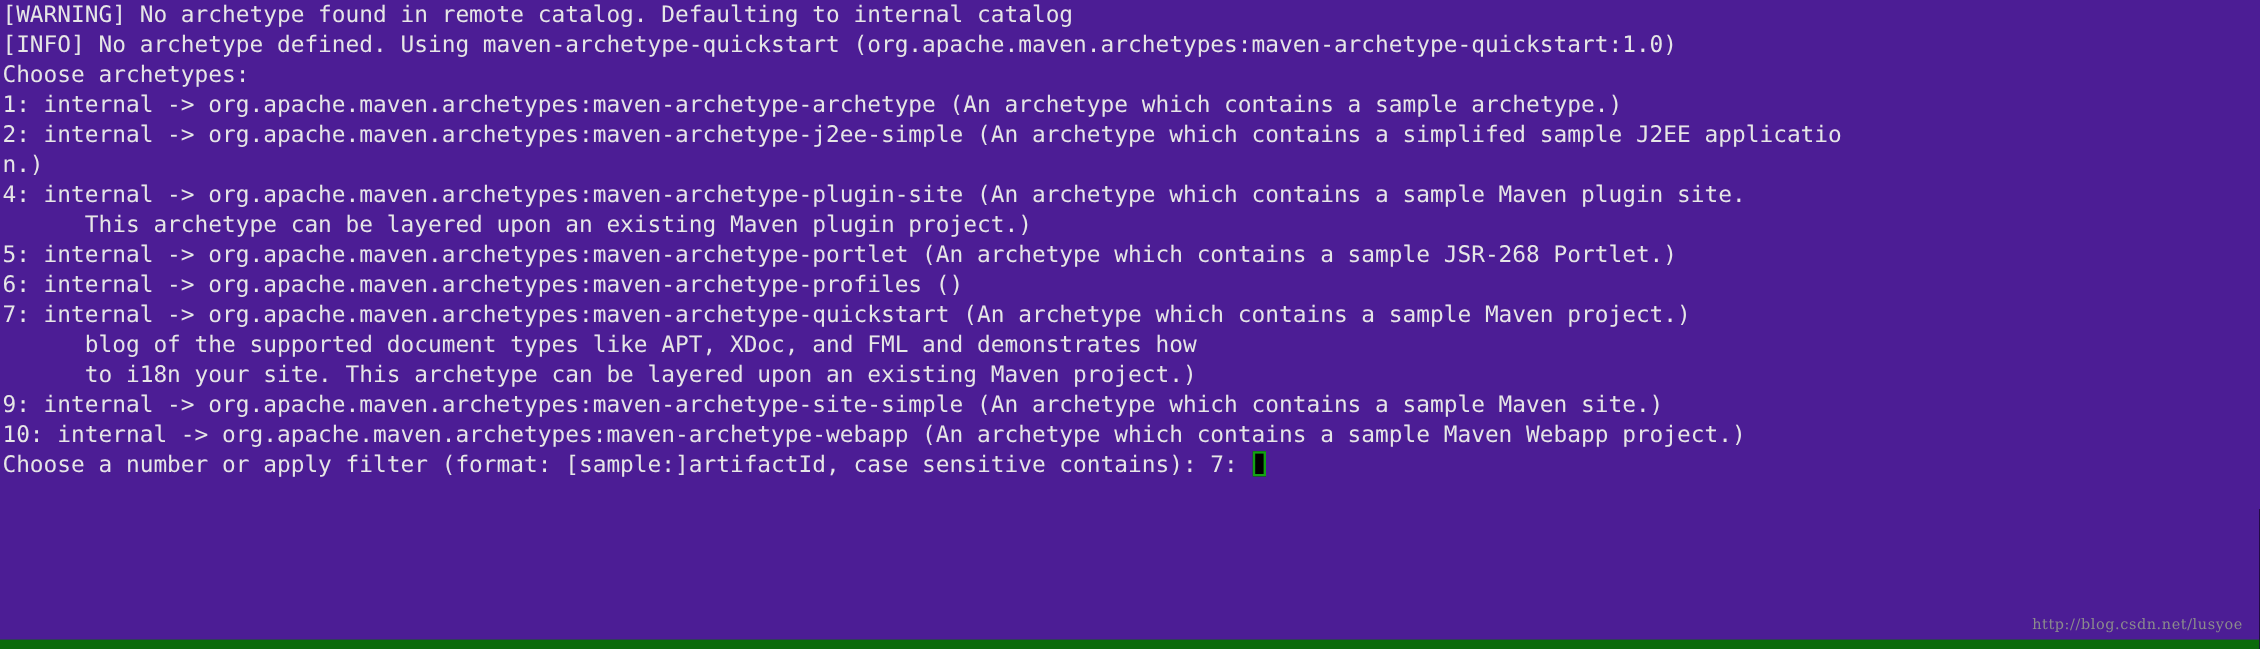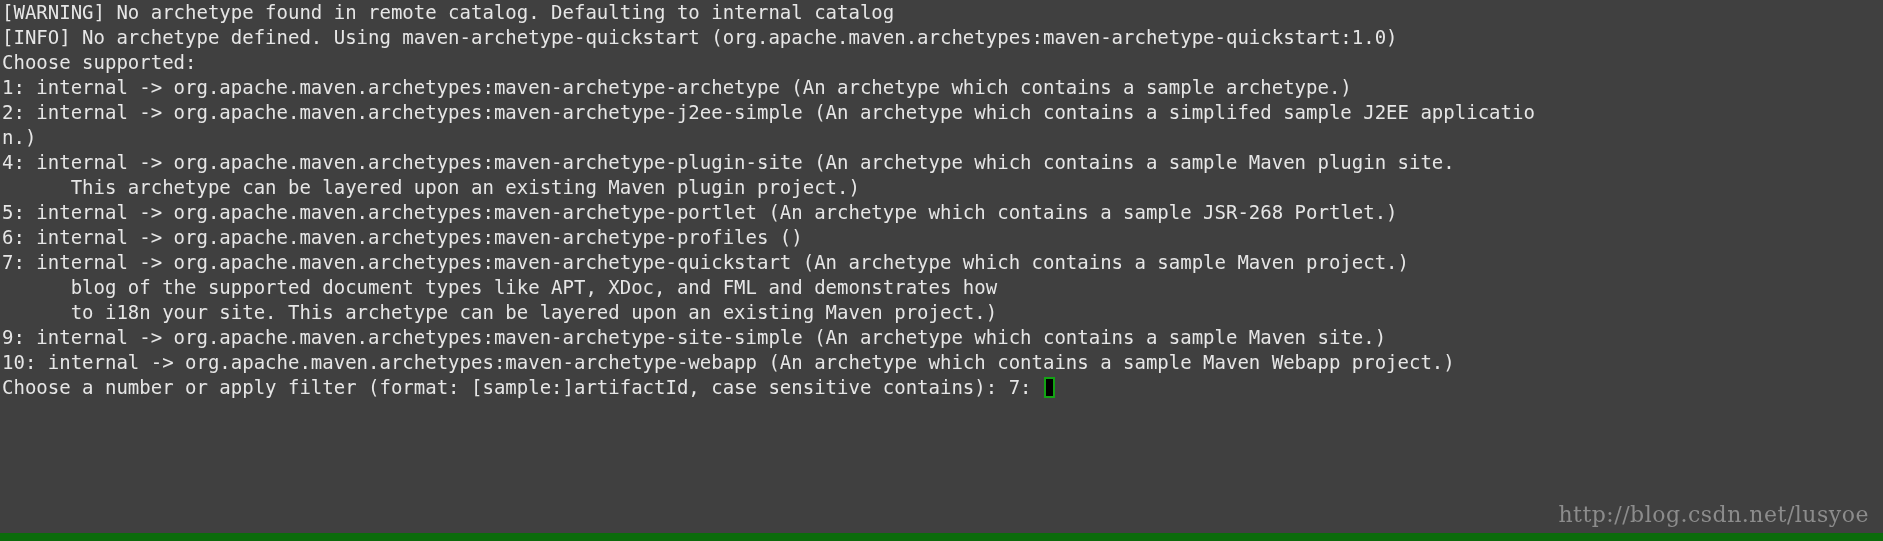--- a/index.html
+++ b/index.html
@@ -4,21 +4,21 @@
 <style>
   html, body {
     margin: 0;
     padding: 0;
     background: #000000;
   }
   #terminal {
     position: relative;
     width: 1883px;
     height: 541px;
-    background: #404040;
+    background: #4c1d95;
     overflow: hidden;
     font-family: "DejaVu Sans Mono", "Liberation Mono", monospace;
   }
   #console-output {
     position: absolute;
     left: 0;
     top: 0;
     width: 1883px;
     padding: 0;
     margin: 0;
@@ -46,21 +46,21 @@
     box-sizing: border-box;
     border: 2px solid #13a313;
     background: #000000;
     margin-left: 1px;
   }
   #watermark {
     position: absolute;
     right: 14px;
     bottom: 14px;
     font-family: "DejaVu Serif", "Liberation Serif", serif;
-    font-size: 22px;
+    font-size: 12px;
     color: #8c8c8c;
     letter-spacing: 0.5px;
     white-space: pre;
   }
   #bottom-bar {
     position: absolute;
     left: 0;
     bottom: 0;
     width: 1883px;
     height: 8px;
@@ -68,21 +68,21 @@
   }
 </style>
 </head>
 <body>
 
 <div id="terminal">
 
   <div id="console-output">
     <span class="line">[WARNING] No archetype found in remote catalog. Defaulting to internal catalog</span>
     <span class="line">[INFO] No archetype defined. Using maven-archetype-quickstart (org.apache.maven.archetypes:maven-archetype-quickstart:1.0)</span>
-    <span class="line">Choose supported:</span>
+    <span class="line">Choose archetypes:</span>
     <span class="line">1: internal -&gt; org.apache.maven.archetypes:maven-archetype-archetype (An archetype which contains a sample archetype.)</span>
     <span class="line">2: internal -&gt; org.apache.maven.archetypes:maven-archetype-j2ee-simple (An archetype which contains a simplifed sample J2EE applicatio</span>
     <span class="line">n.)</span>
     <span class="line">4: internal -&gt; org.apache.maven.archetypes:maven-archetype-plugin-site (An archetype which contains a sample Maven plugin site.</span>
     <span class="line">      This archetype can be layered upon an existing Maven plugin project.)</span>
     <span class="line">5: internal -&gt; org.apache.maven.archetypes:maven-archetype-portlet (An archetype which contains a sample JSR-268 Portlet.)</span>
     <span class="line">6: internal -&gt; org.apache.maven.archetypes:maven-archetype-profiles ()</span>
     <span class="line">7: internal -&gt; org.apache.maven.archetypes:maven-archetype-quickstart (An archetype which contains a sample Maven project.)</span>
     <span class="line">      blog of the supported document types like APT, XDoc, and FML and demonstrates how</span>
     <span class="line">      to i18n your site. This archetype can be layered upon an existing Maven project.)</span>

